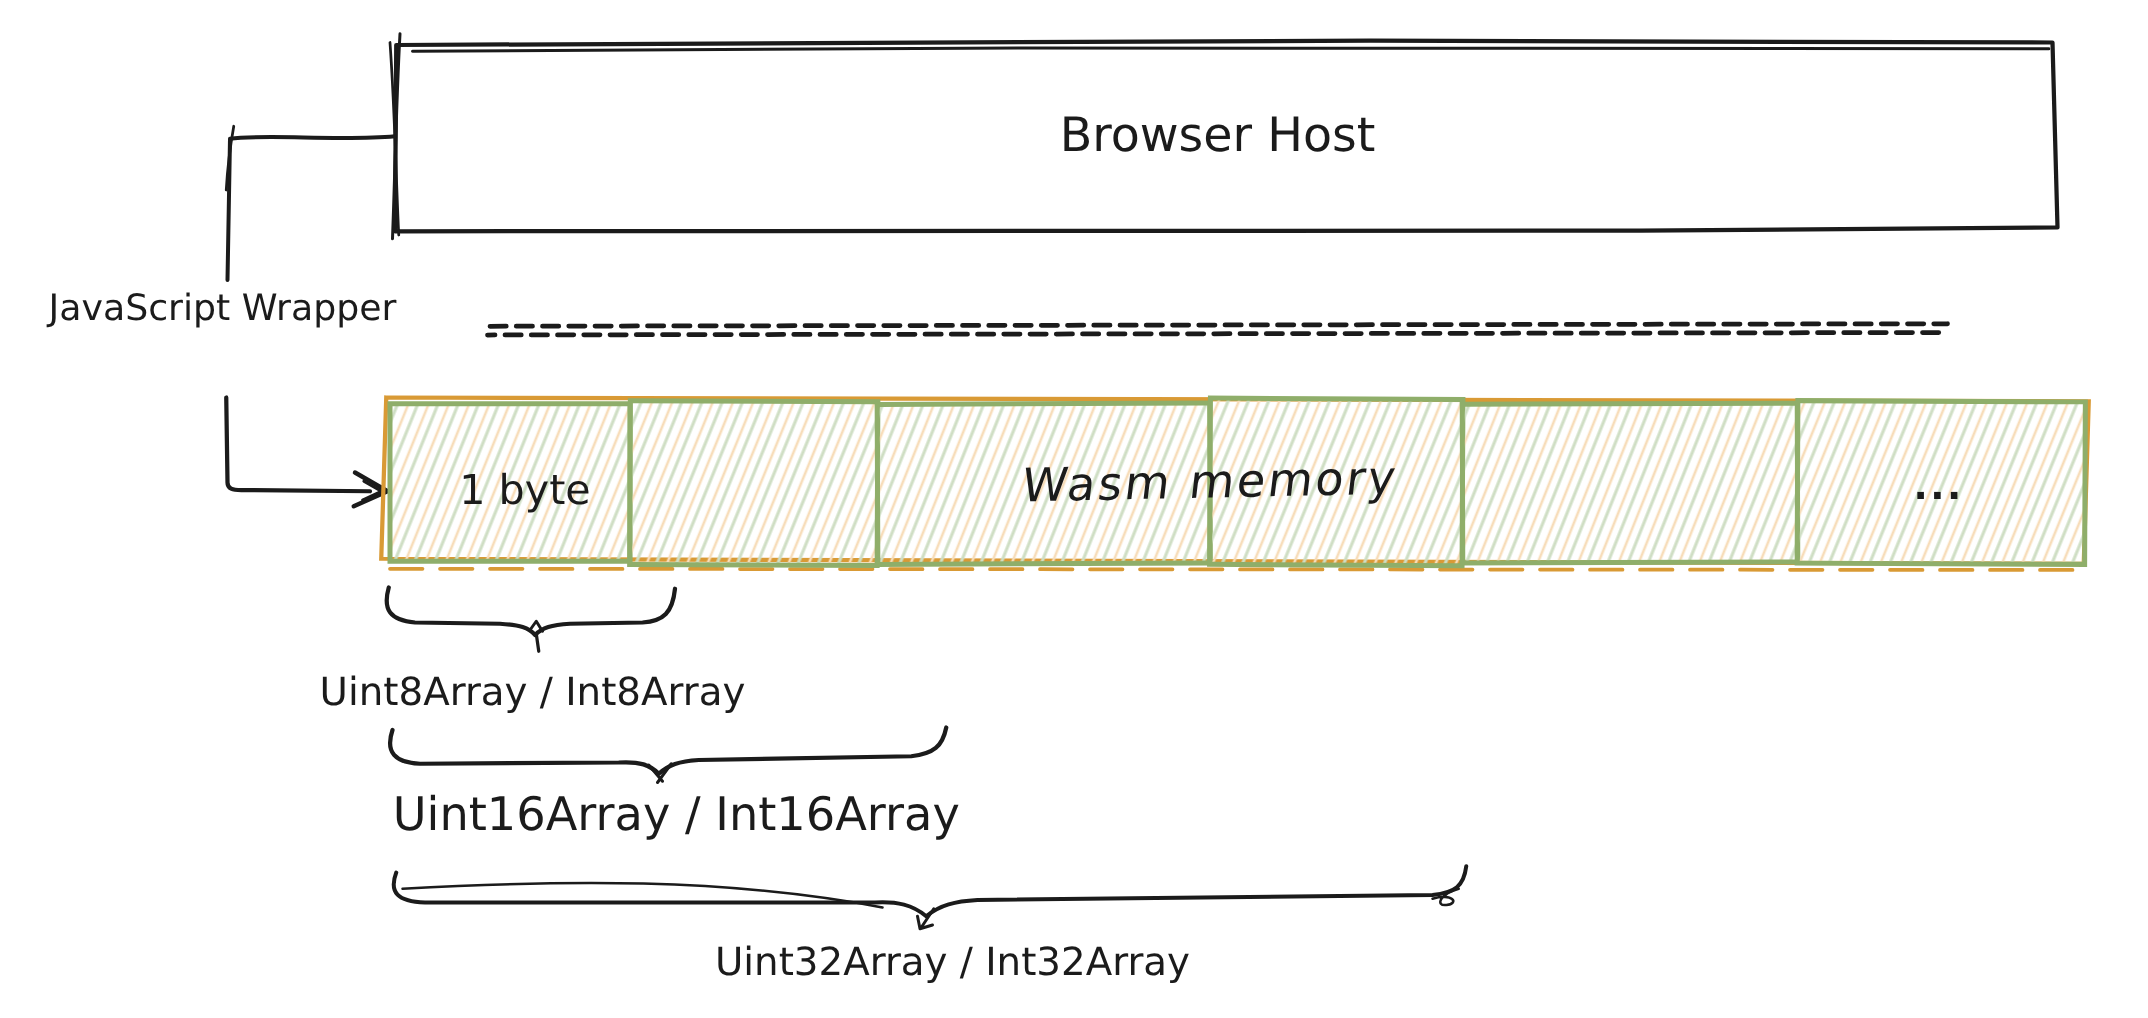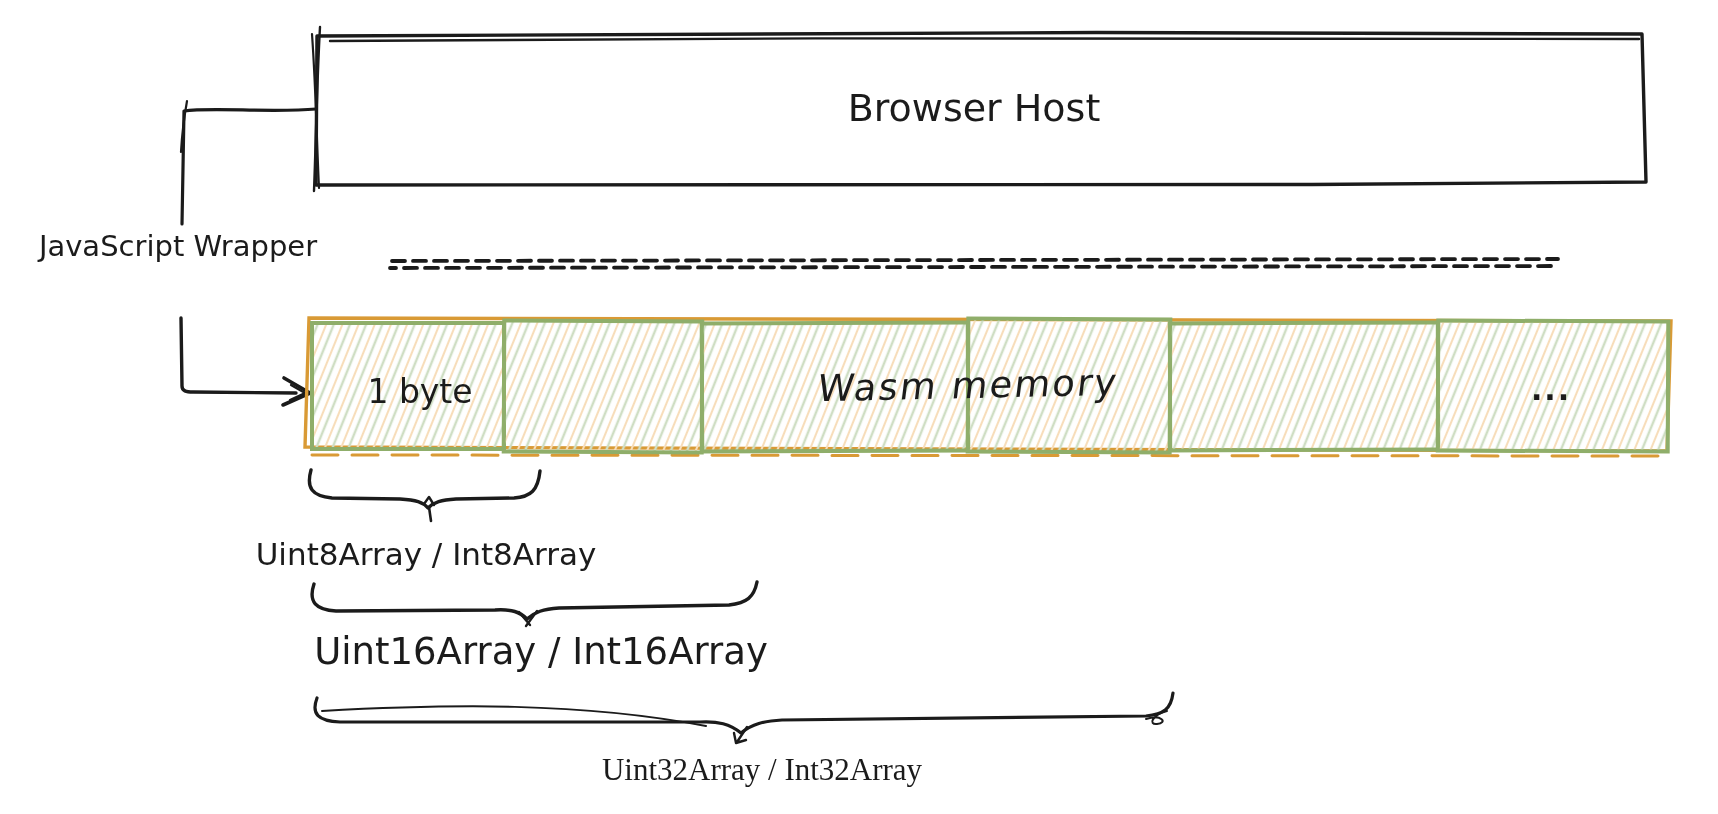--- a/index.html
+++ b/index.html
@@ -19,21 +19,21 @@
 
   .label { position:absolute; transform:translateX(-50%); white-space:nowrap; }
   .host-title { left:974px; top:86px;  font-size:38px; }
   .wrapper    { left:178px; top:228px; font-size:29px; text-align:center; line-height:1.28; }
   .byte       { left:420px; top:372px; font-size:33px; }
   .wasm       { left:968px; top:364px; font-size:37px; letter-spacing:2px;
                 transform:translateX(-50%) rotate(-1.2deg) skewX(-8deg); }
   .dots       { left:1551px; top:372px; font-size:30px; font-weight:bold; letter-spacing:2px; }
   .u8         { left:426px; top:504px; font-size:31px;margin-top:32px; }
   .u16        { left:541px; top:630px; font-size:37px; }
-  .u32        { left:762px; top:752px; font-size:31px;font-family:Liberation Serif, serif; }
+  .u32        { left:762px; top:752px; font-size:31px; }
 </style>
 </head>
 <body>
 
 <div class="canvas">
 
   <svg class="layer" width="1718" height="814" viewBox="0 0 1718 814">
     <defs>
       <pattern id="hatch" width="15" height="15" patternUnits="userSpaceOnUse" patternTransform="rotate(22)">
         <line x1="4" y1="-1" x2="4" y2="16" class="h-orange" stroke-width="2.1"></line>

